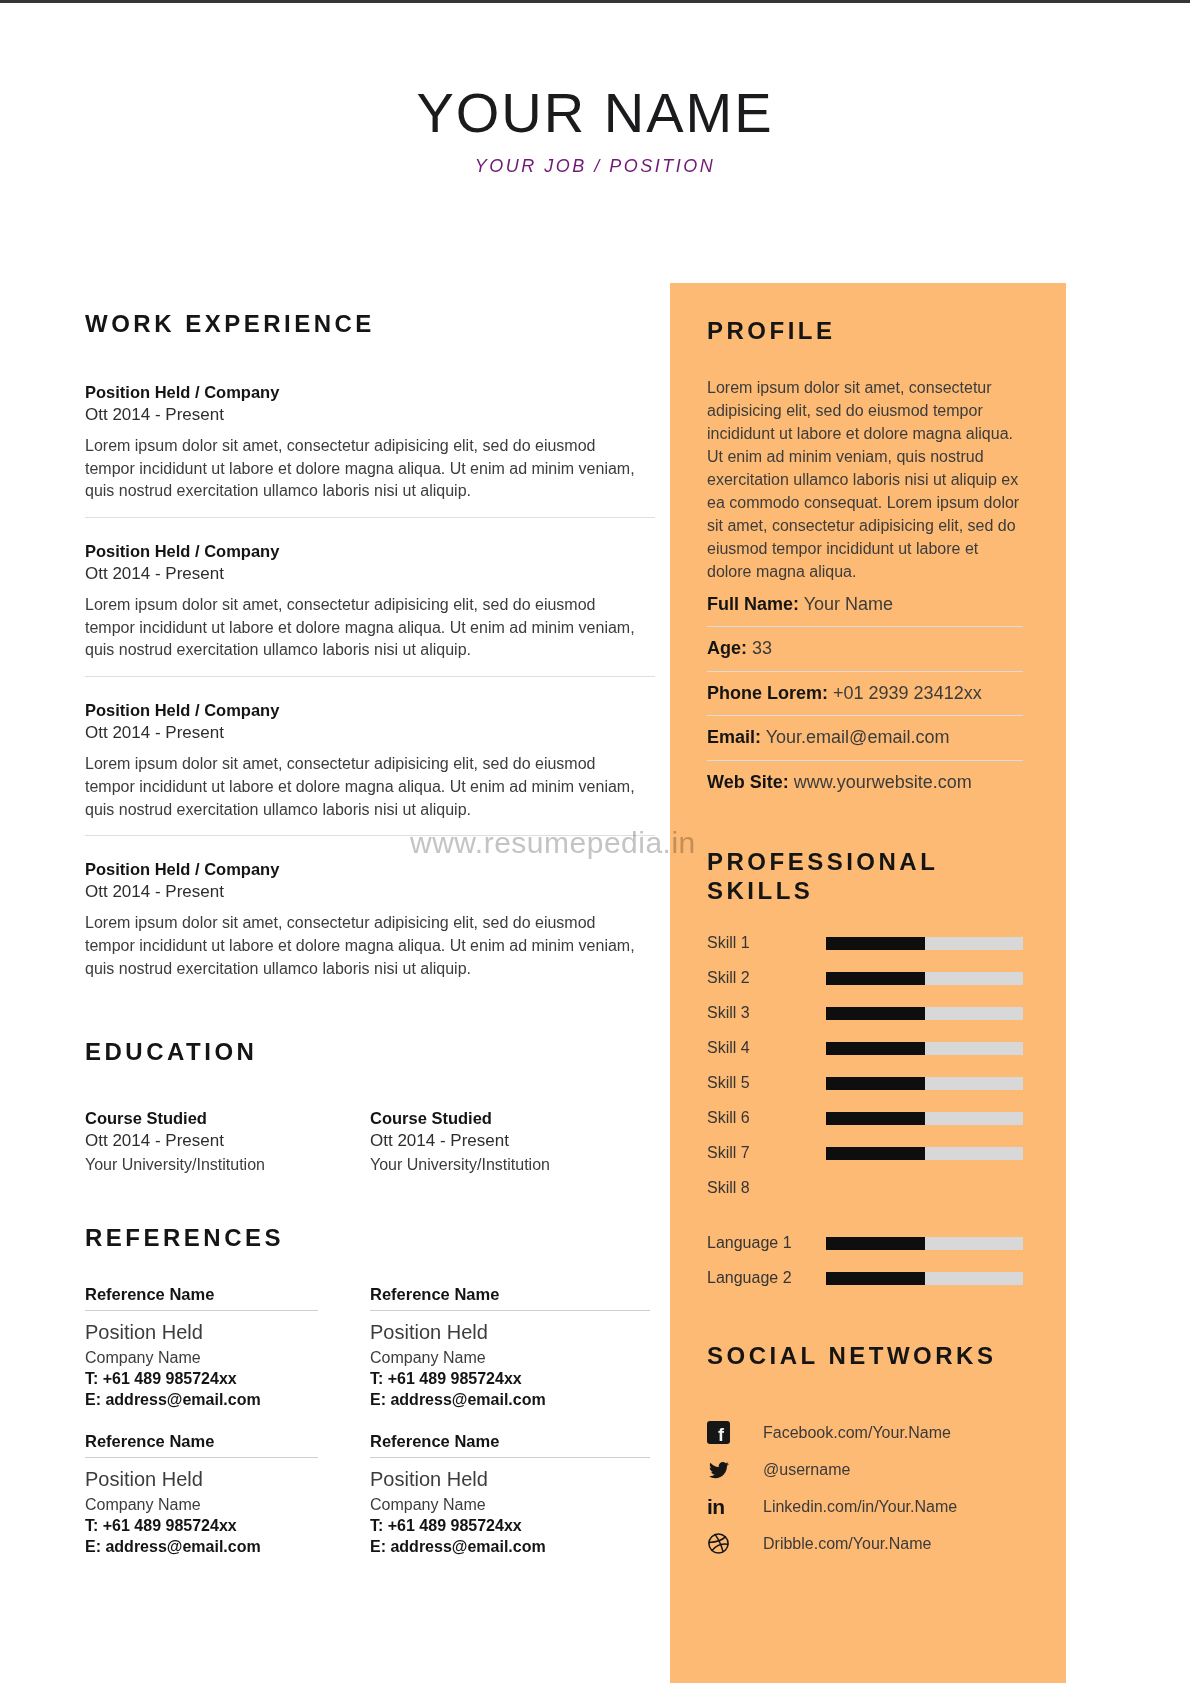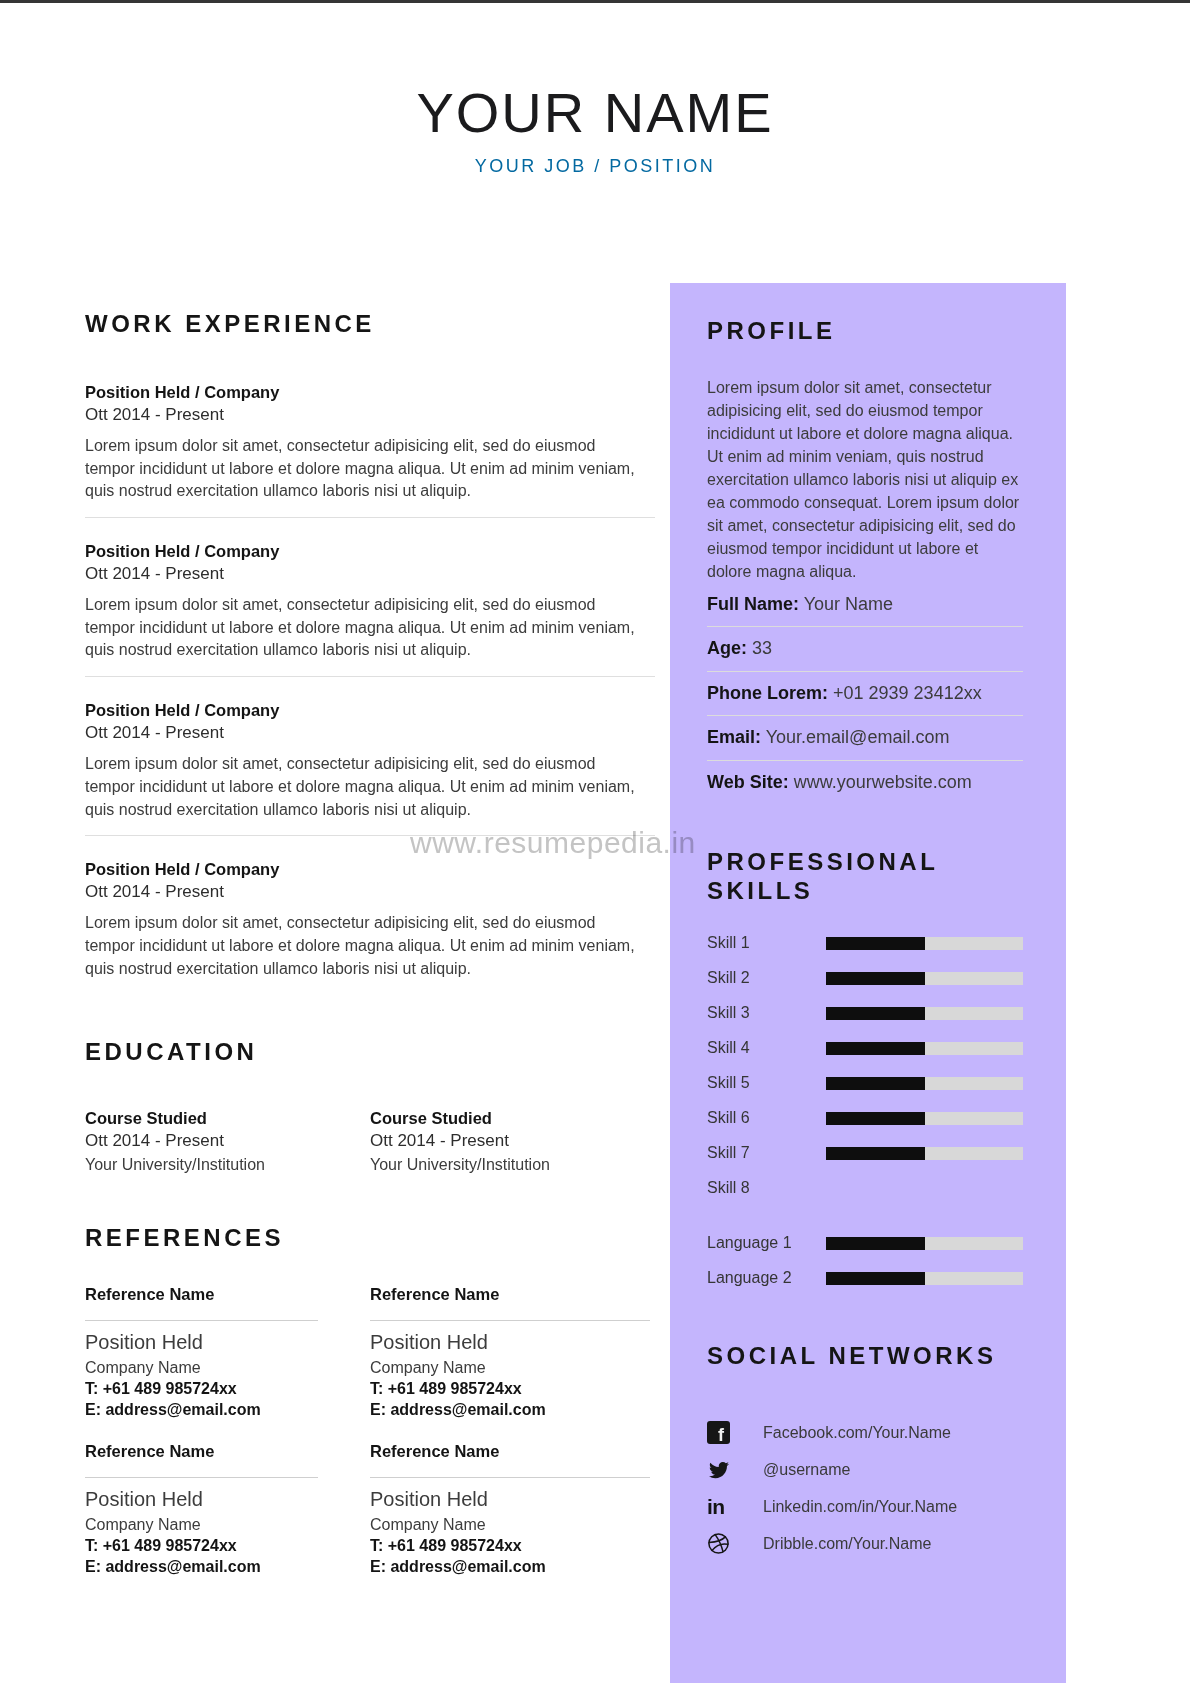--- a/index.html
+++ b/index.html
@@ -6,21 +6,21 @@
   body{
     width:1190px;height:1683px;position:relative;overflow:hidden;
     font-family:"Liberation Sans","DejaVu Sans",sans-serif;
     color:#3c3c3c;-webkit-font-smoothing:antialiased;
   }
   .top-rule{position:absolute;top:0;left:0;width:100%;height:3px;background:#353535;}
 
   
   .header{position:absolute;top:84px;left:0;width:100%;text-align:center;}
   .name{font-size:56px;font-weight:400;letter-spacing:2px;color:#1b1b1d;line-height:1.05;}
-  .job{margin-top:13px;font-size:18px;letter-spacing:2.5px;color:#0369a1;}
+  .job{margin-top:13px;font-size:18px;letter-spacing:2.5px;color:#701a75;font-style:italic;}
 
   
   .section-h{font-size:24px;font-weight:700;letter-spacing:3.5px;color:#151515;line-height:1.2;margin:0;}
 
   
   .left-col{position:absolute;left:85px;top:310px;width:570px;}
   .we-list{margin-top:44px;}
   .entry{padding-bottom:14px;border-bottom:1px solid #dfdfdf;margin-bottom:24px;}
   .entry.last{border-bottom:none;margin-bottom:0;padding-bottom:0;}
   .entry-title{font-size:16.5px;font-weight:700;color:#141414;}
@@ -28,28 +28,28 @@
   .entry-desc{font-size:16px;line-height:1.42;color:#3c3c3c;margin-top:10px;max-width:550px;}
 
   .edu-section{margin-top:58px;}
   .two-col{margin-top:42px;display:grid;grid-template-columns:233px 280px;column-gap:52px;row-gap:23px;}
   .edu-course{font-size:16.5px;font-weight:700;color:#141414;}
   .edu-period{font-size:17px;color:#2d2d2d;margin-top:3px;}
   .edu-inst{font-size:16px;color:#3c3c3c;margin-top:5px;}
 
   .ref-section{margin-top:50px;}
   .ref-grid{margin-top:32px;}
-  .ref-name{font-size:16.5px;font-weight:700;color:#141414;padding-bottom:16px;border-bottom:1px solid #cfcfcf;}
+  .ref-name{font-size:16.5px;font-weight:700;color:#141414;padding-bottom:6px;border-bottom:1px solid #cfcfcf;}
   .ref-pos{font-size:20px;color:#3c3c3c;margin-top:10px;}
   .ref-co{font-size:16px;color:#3c3c3c;margin-top:5px;}
   .ref-phone,.ref-email{font-size:16px;font-weight:700;color:#141414;margin-top:3px;}
 
   
   .panel{position:absolute;left:670px;top:283px;width:396px;height:1400px;
-         background:#c4b5fd;box-sizing:border-box;padding:34px 43px 40px 37px;}
+         background:#fdba74;box-sizing:border-box;padding:34px 43px 40px 37px;}
   .profile-text{margin-top:30px;font-size:16px;line-height:1.44;color:#3c3c3c;}
   .detail-row{padding:10px 0;border-bottom:1px solid #dcdcdc;font-size:18px;line-height:1.3;}
   .detail-row.last{border-bottom:none;}
   .detail-label{font-weight:700;color:#141414;}
   .detail-value{color:#3c3c3c;}
 
   .skills-h{margin-top:44px;}
   .bar-list{margin-top:20px;}
   .bar-row{display:flex;align-items:center;height:35px;}
   .bar-label{font-size:16px;color:#353535;}

